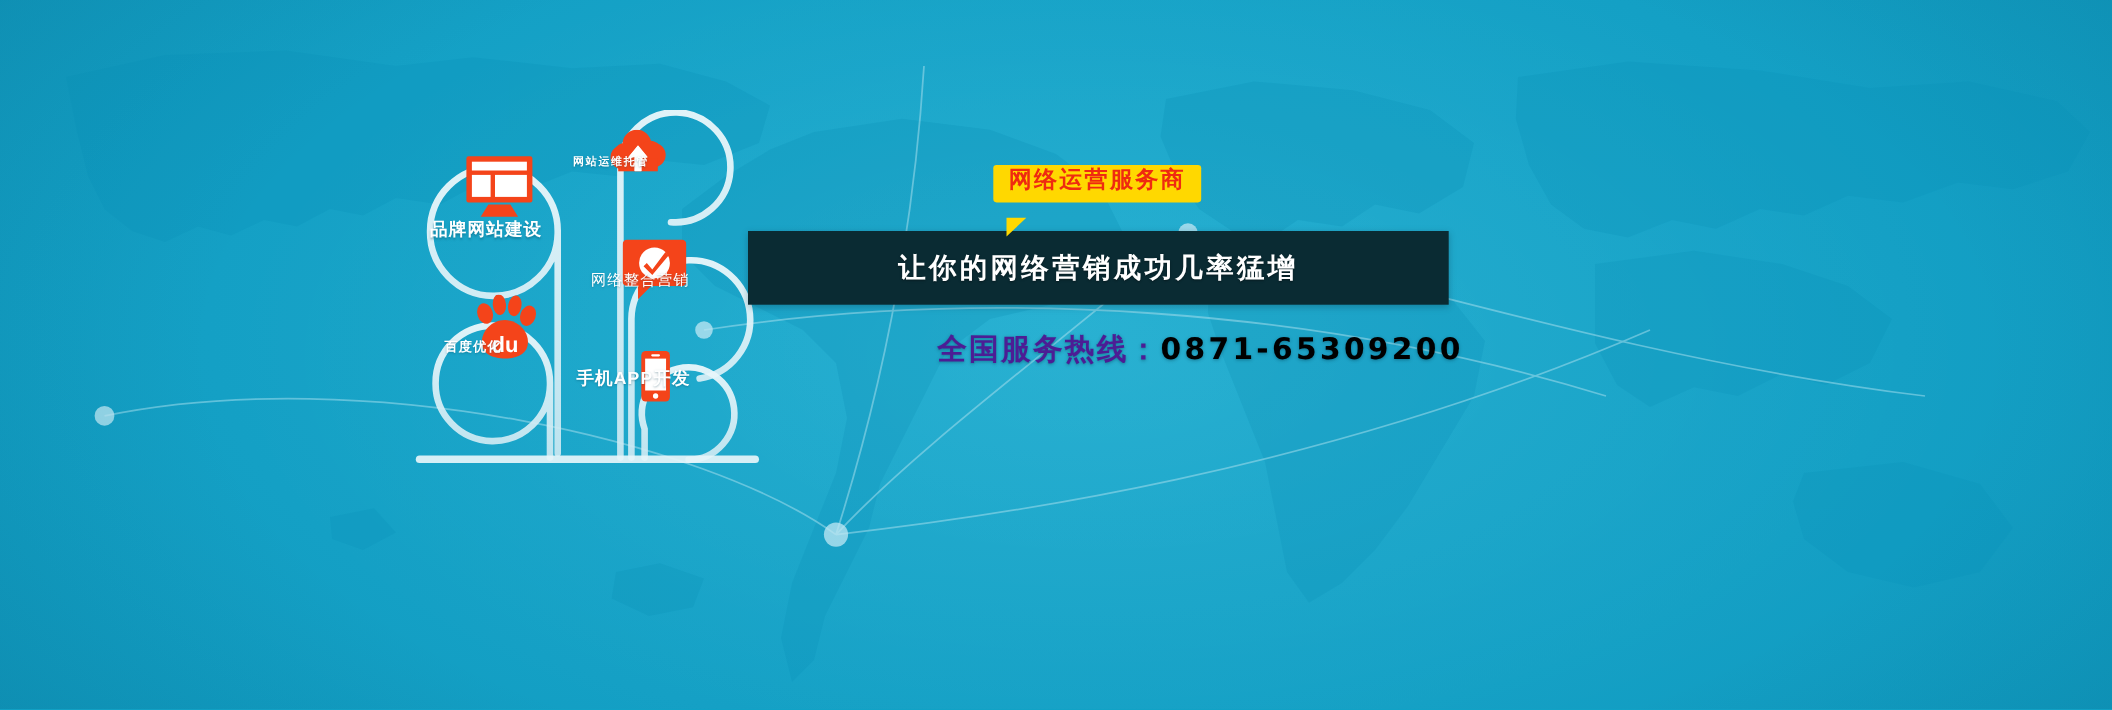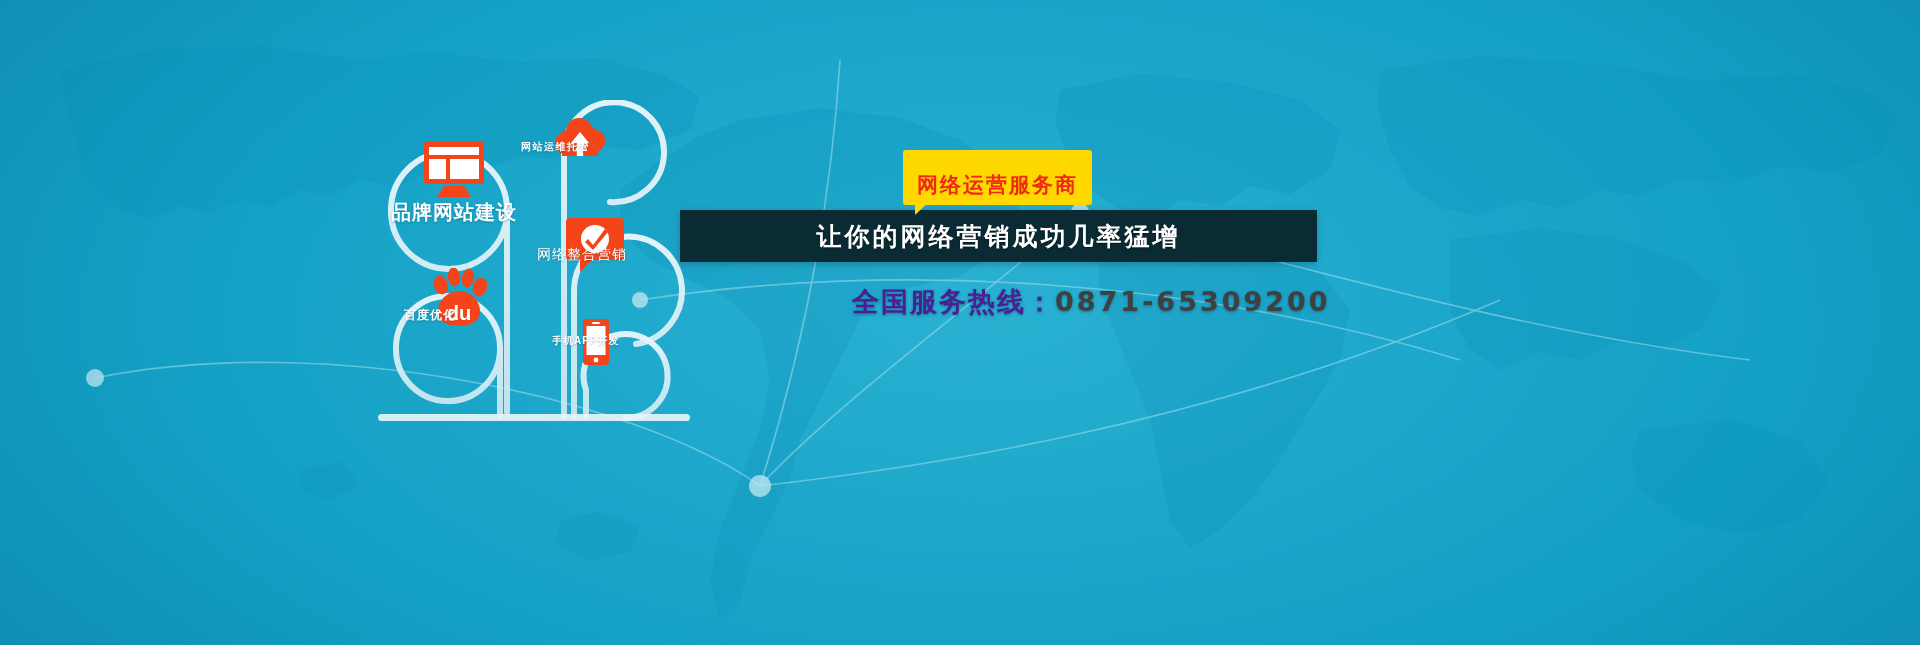--- a/index.html
+++ b/index.html
@@ -26,38 +26,38 @@
 
   
   .tree{position:absolute;left:374px;top:100px;width:340px;height:340px;}
 
   
   .tree-label{
     position:absolute;color:#ffffff;white-space:nowrap;
     text-shadow:0 1px 2px rgba(0,60,80,.35);
     letter-spacing:1px;
   }
-  .lbl-site{left:391px;top:199px;font-size:20px;font-weight:bold;}
+  .lbl-site{left:391px;top:199px;font-size:16px;font-weight:bold;}
   .lbl-host{left:521px;top:140px;font-size:10px;font-weight:bold;letter-spacing:1.5px;}
   .lbl-mkt{left:537px;top:246px;font-size:14px;font-weight:normal;}
   .lbl-baidu{left:404px;top:307px;font-size:12px;font-weight:bold;}
-  .lbl-app{left:552px;top:334px;font-size:10px;font-weight:bold;letter-spacing:1px;}
+  .lbl-app{left:524px;top:334px;font-size:16px;font-weight:bold;letter-spacing:1px;}
 
   
   .content{position:absolute;left:680px;top:150px;width:700px;}
 
   
   .badge-wrap{position:relative;height:48px;margin-left:223px;}
   .badge{
     position:absolute;left:0;top:0;
     background:#ffd800;
     color:#ef2a10;
     font-size:21px;font-weight:bold;
     letter-spacing:2px;
-    padding:22px 14px 7px 14px;
+    padding:1px 14px 7px 14px;
     border-radius:3px;
     line-height:1.25;
     white-space:nowrap;
   }
   .badge-tail{
     position:absolute;left:12px;top:100%;
     width:0;height:0;
     border-left:0 solid transparent;
     border-right:18px solid transparent;
     border-top:17px solid #ffd800;
@@ -74,40 +74,40 @@
     white-space:nowrap;
     text-shadow:
       0 2px 0 rgba(0,70,95,.35),
       0 4px 10px rgba(0,55,75,.35);
   }
   .headline .hi{color:#ffd800;}
 
   
   .subbar{
     margin-top:12px;
-    width:637px;height:52px;
+    width:637px;height:67px;
     background:#0a2b33;
     display:flex;align-items:center;justify-content:center;
     box-shadow:0 2px 6px rgba(0,40,55,.28);
   }
   .subbar span{
     color:#ffffff;font-size:25px;font-weight:bold;letter-spacing:3px;
     text-shadow:0 1px 2px rgba(0,0,0,.4);
   }
 
   
   .hotline{
     margin-top:22px;
     margin-left:172px;
     font-size:27px;font-weight:bold;
     white-space:nowrap;
     text-shadow:0 1px 3px rgba(0,55,75,.45);
   }
   .hotline .lbl{color:#4c1d95;letter-spacing:2px;}
-  .hotline .num{color:#404040;letter-spacing:3px;font-family:"DejaVu Sans",sans-serif;}
+  .hotline .num{color:#000000;letter-spacing:3px;font-family:"DejaVu Sans",sans-serif;}
 </style>
 </head>
 <body>
 
 <div id="banner">
 
   <div class="bg-base"></div>
 
   <div class="bg-map">
     <svg width="1920" height="645" viewBox="0 0 1920 645" preserveAspectRatio="none">

